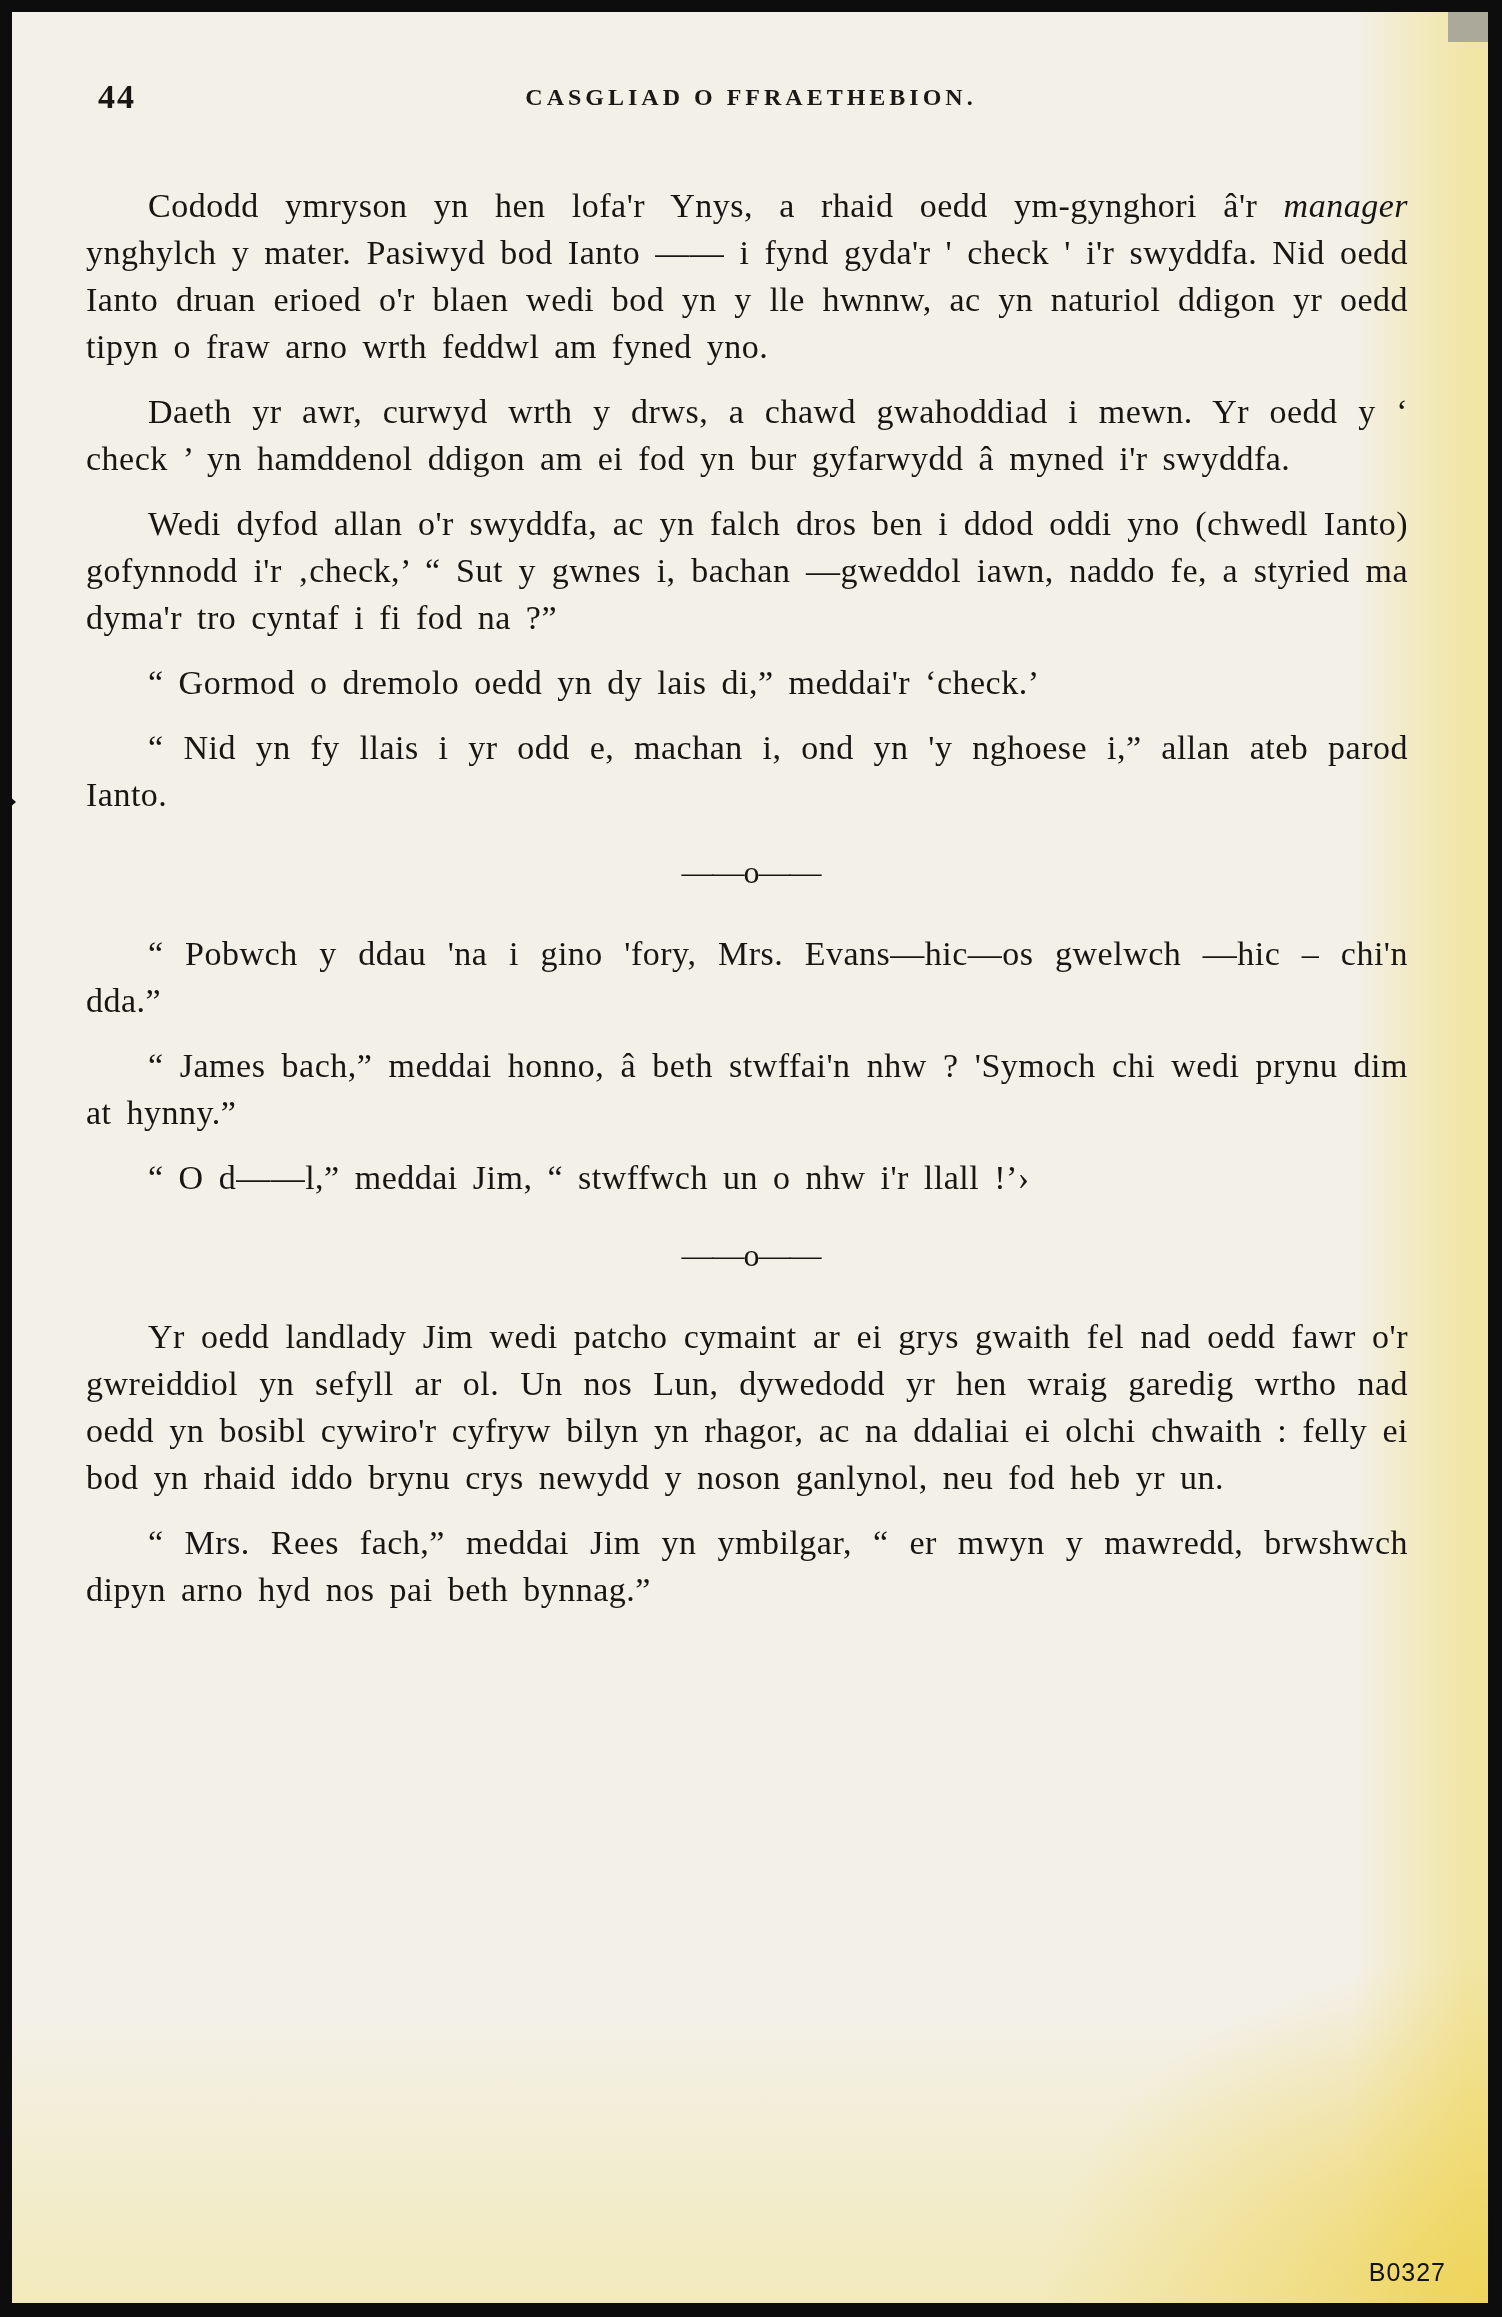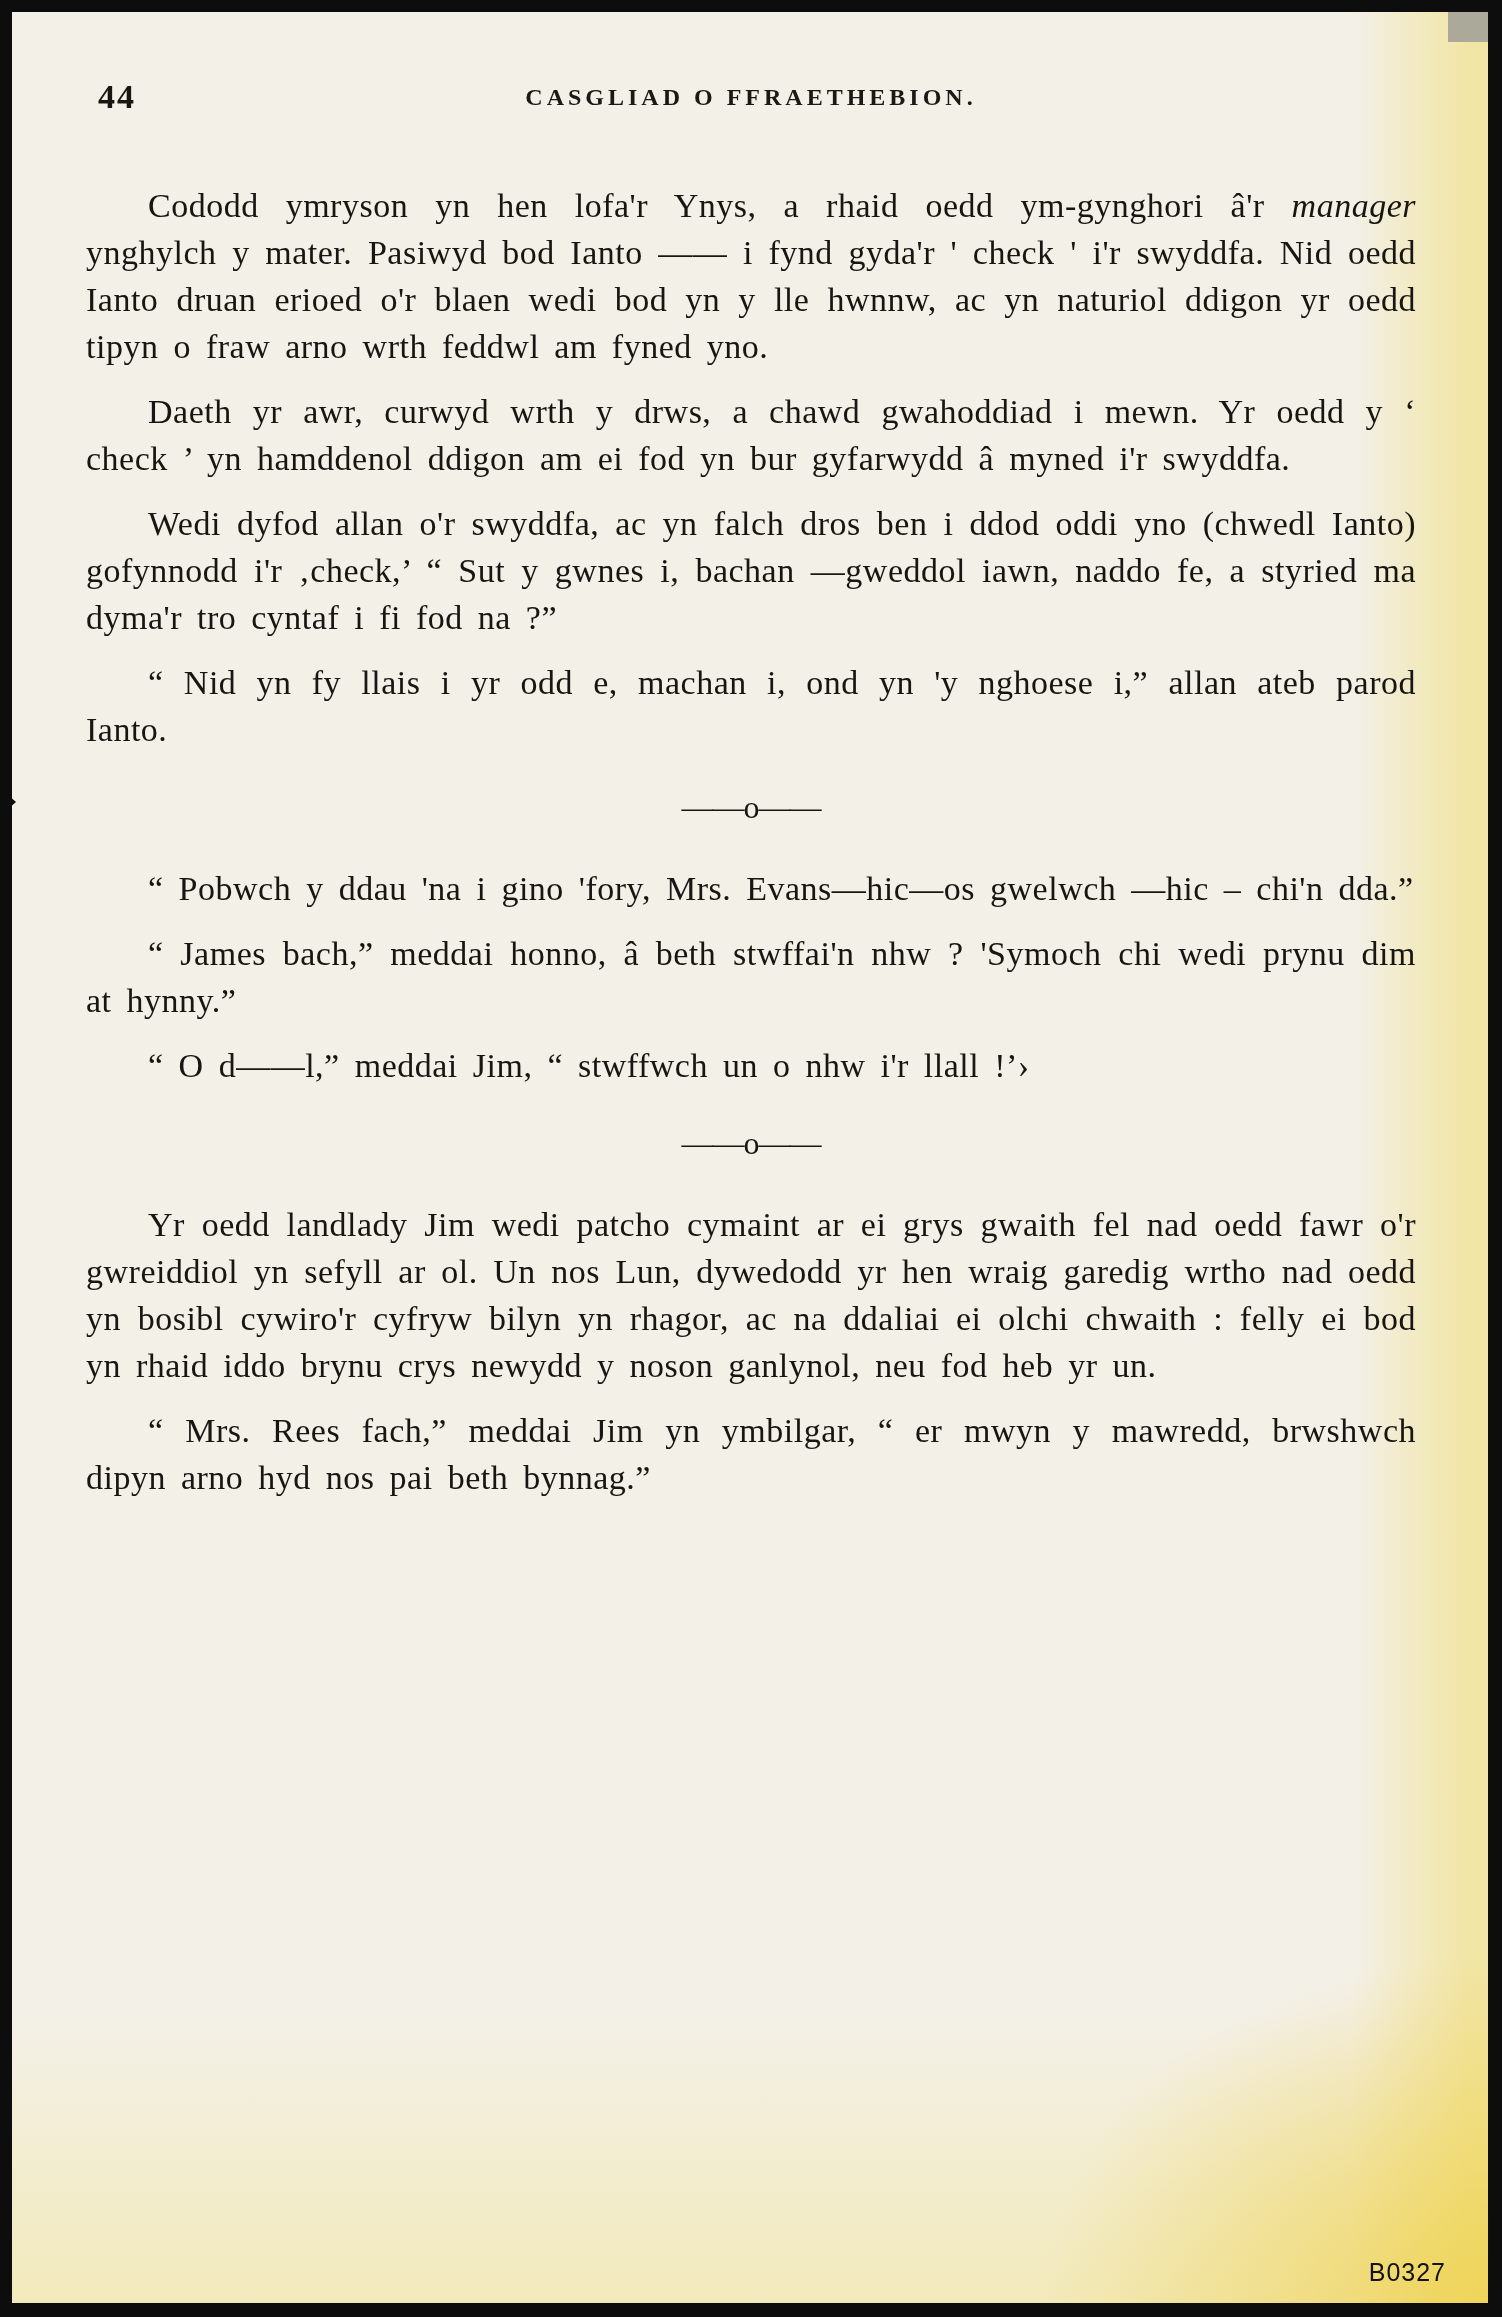--- a/index.html
+++ b/index.html
@@ -34,21 +34,21 @@
   .page-number{
     position:absolute;left:12px;top:0;
     font-size:34px;font-weight:bold;letter-spacing:2px;
   }
   .running-title{
     text-align:center;font-size:24px;font-weight:bold;
     letter-spacing:4px;padding-top:6px;color:#1b1916;
   }
   .body-text{max-width:1332px;}
   .para{
-    margin:0 0 18px 0;
+    margin:0 8px 18px 0;
     font-size:34px;line-height:47px;
     text-align:justify;text-indent:62px;
     letter-spacing:0.5px;word-spacing:6px;
     color:#181613;
   }
   .para i{font-style:italic;}
   .divider{
     text-align:center;font-size:32px;line-height:32px;
     margin:38px 0 42px 0;letter-spacing:-1px;color:#181613;
     text-indent:0;
@@ -71,20 +71,21 @@
   </div>
 
   <div class="body-text">
     <p class="para"><span>Cododd ymryson yn hen lofa'r Ynys, a rhaid oedd ym-gynghori â'r </span><i>manager</i><span> ynghylch y mater. Pasiwyd bod Ianto —— i fynd gyda'r ' check ' i'r swyddfa. Nid oedd Ianto druan erioed o'r blaen wedi bod yn y lle hwnnw, ac yn naturiol ddigon yr oedd tipyn o fraw arno wrth feddwl am fyned yno.</span></p>
 
     <p class="para">Daeth yr awr, curwyd wrth y drws, a chawd gwahoddiad i mewn. Yr oedd y ‘ check ’ yn hamddenol ddigon am ei fod yn bur gyfarwydd â myned i'r swyddfa.</p>
 
 
     <p class="para">Wedi dyfod allan o'r swyddfa, ac yn falch dros ben i ddod oddi yno (chwedl Ianto) gofynnodd i'r ‚check,’ “ Sut y gwnes i, bachan —gweddol iawn, naddo fe, a styried ma dyma'r tro cyntaf i fi fod na ?”</p>
 
+    <p class="para">“ Gormod o dremolo oedd yn dy lais di,” meddai'r ‘check.’</p>
 
     <p class="para">“ Nid yn fy llais i yr odd e, machan i, ond yn 'y nghoese i,” allan ateb parod Ianto.</p>
 
     <div class="para divider">——o——</div>
 
 
     <p class="para">“ Pobwch y ddau 'na i gino 'fory, Mrs. Evans—hic—os gwelwch —hic – chi'n dda.”</p>
 
     <p class="para">“ James bach,” meddai honno, â beth stwffai'n nhw ? 'Symoch chi wedi prynu dim at hynny.”</p>
 

